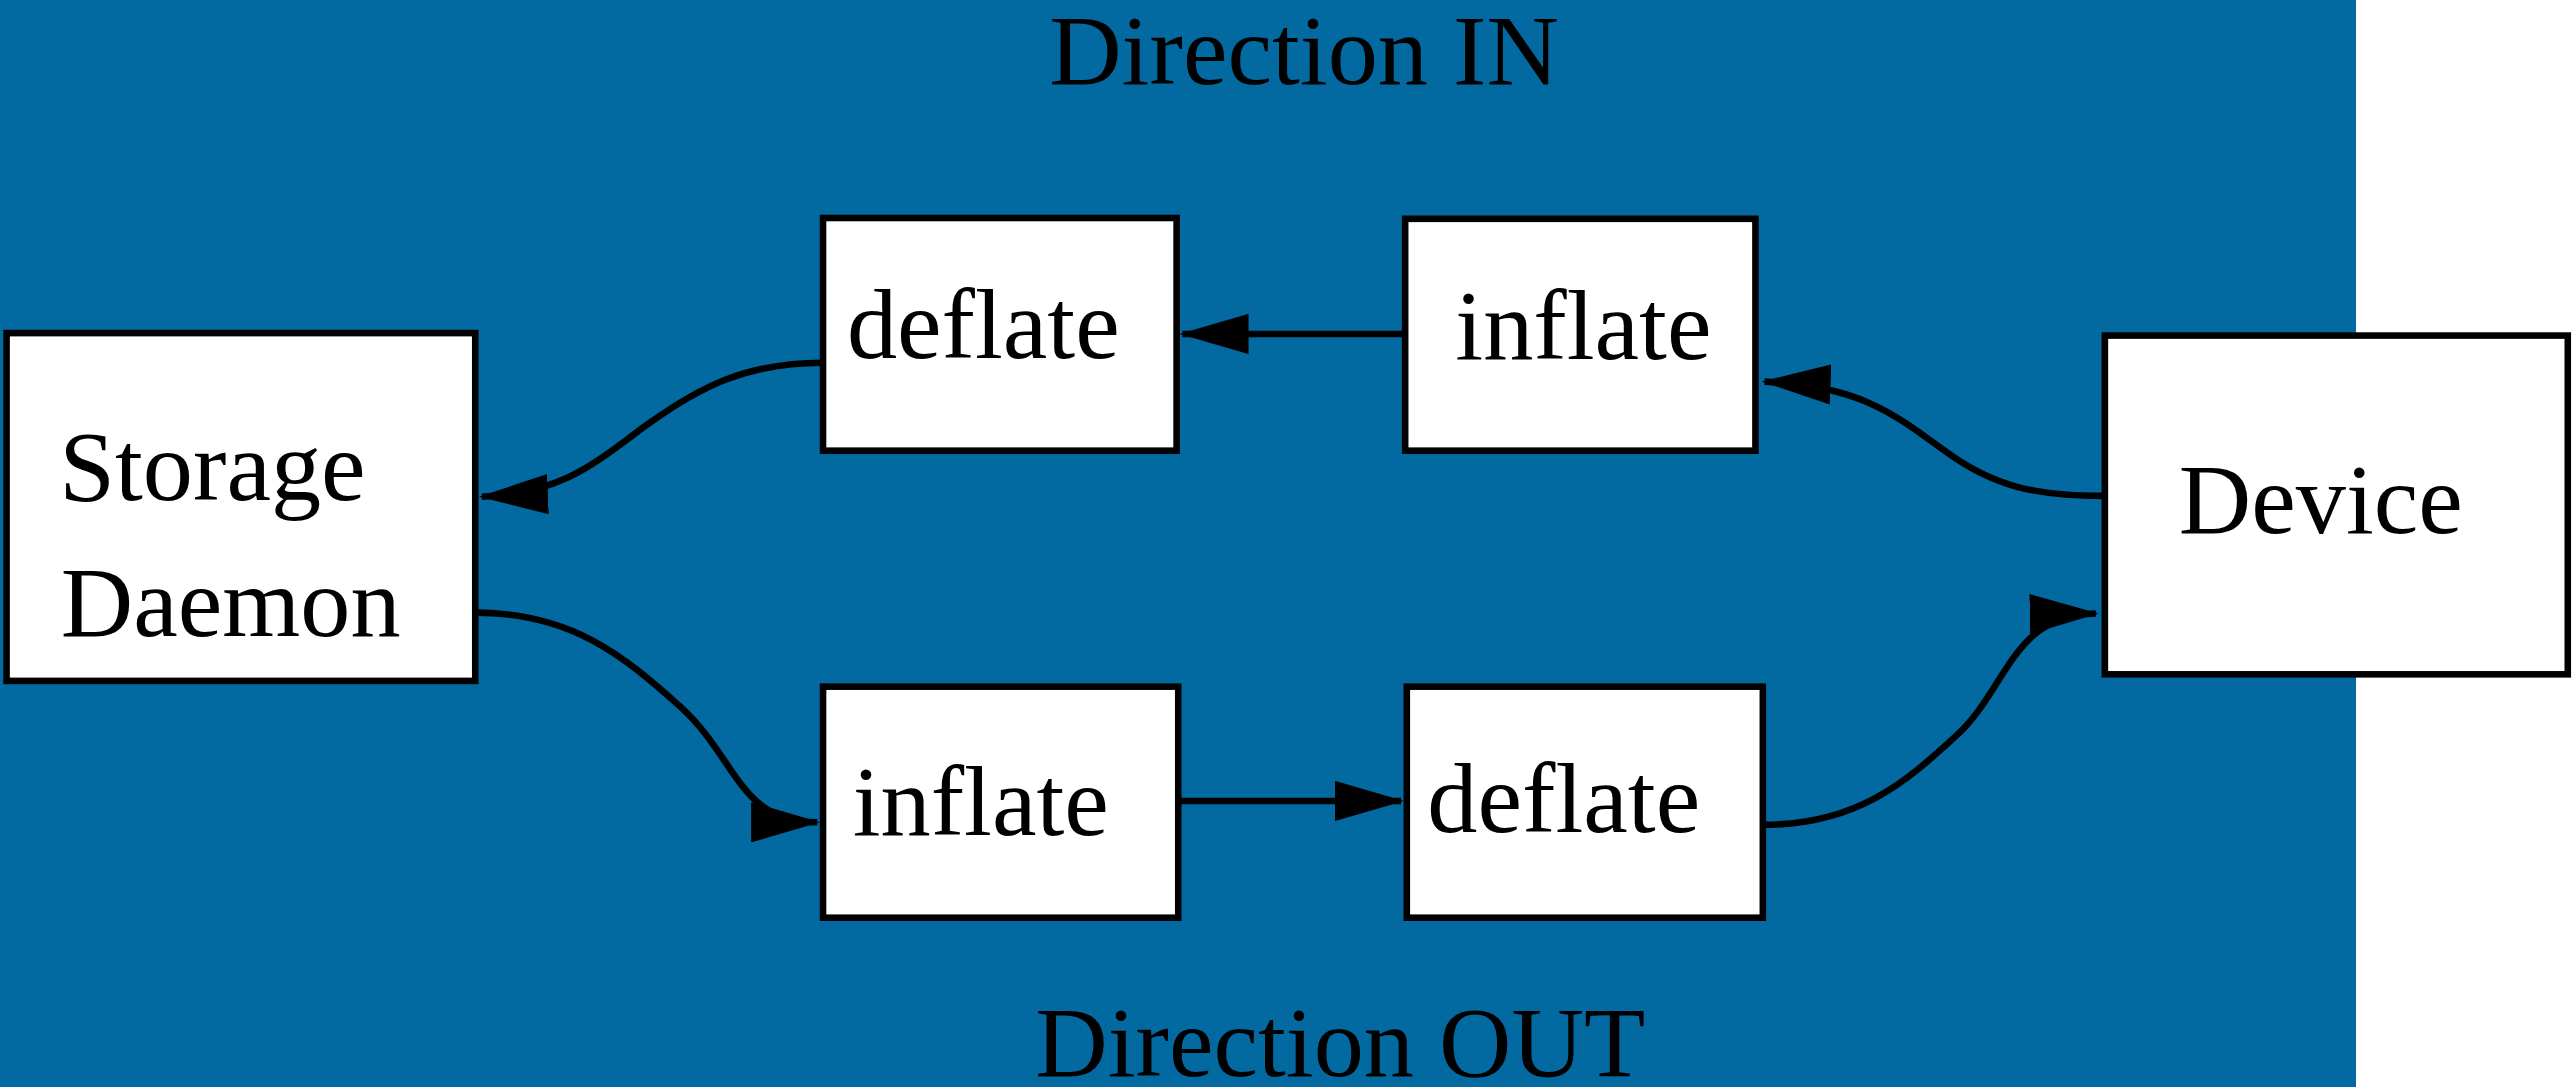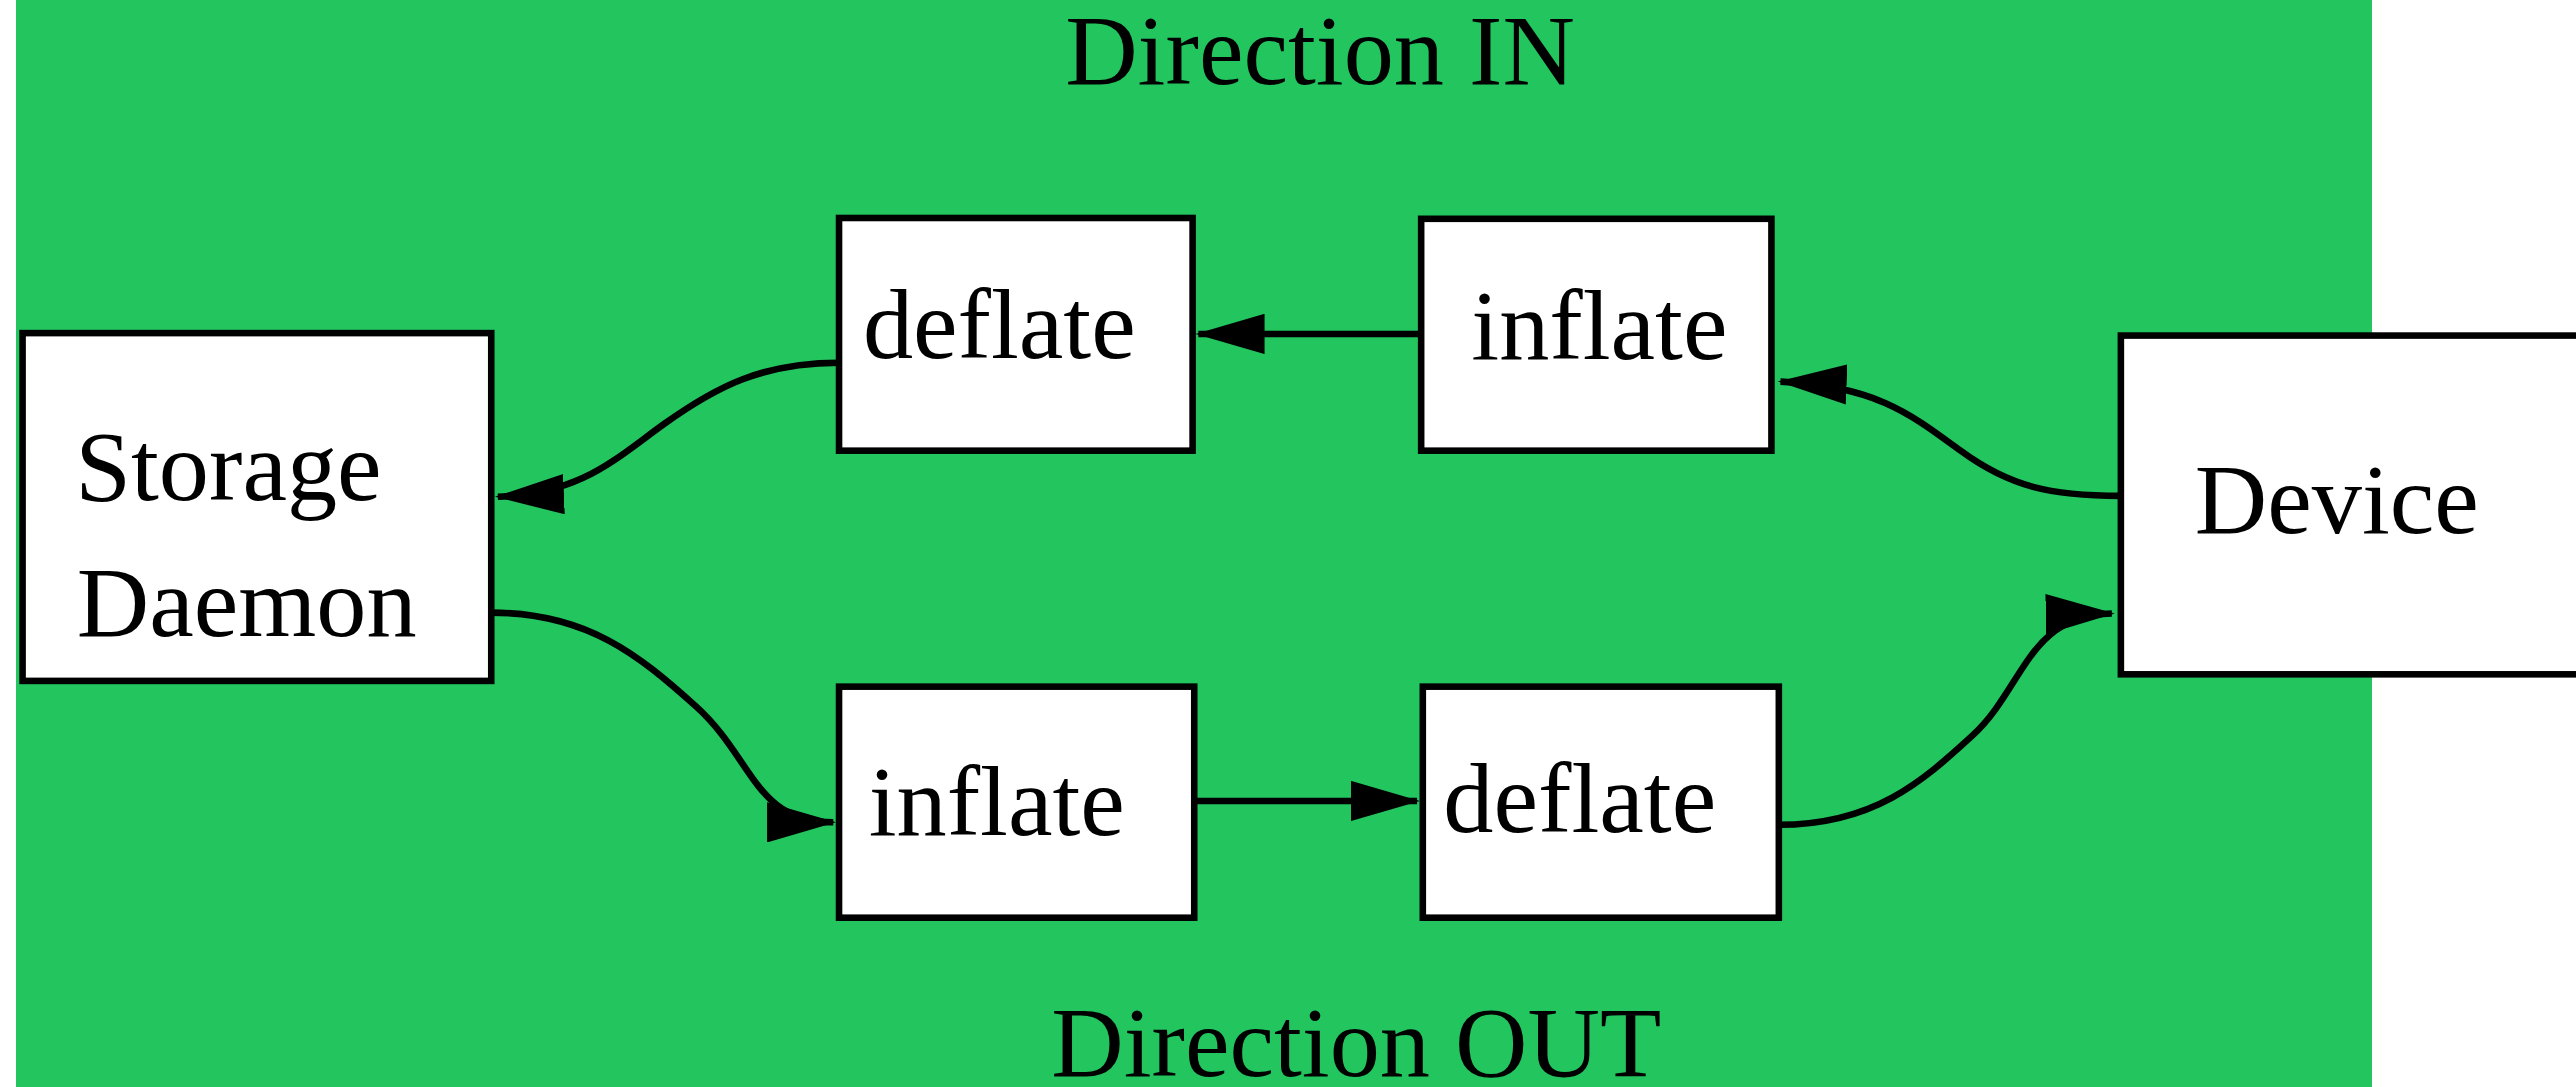--- a/index.html
+++ b/index.html
@@ -1,16 +1,16 @@
 <!DOCTYPE html>
 <html style="font-size:13px"><head>
 <meta charset="utf-8">
 <style>
   html,body{margin:0;padding:0;background:#ffffff;}
-  .diagram-wrap{width:2356px;height:1088px;background:#22c55e;margin-left:16px;}
+  .diagram-wrap{width:2356px;height:1088px;background:#0369a1;}
   svg{display:block;}
   .box{fill:#ffffff;stroke:#000000;stroke-width:8;}
   .edge{fill:none;stroke:#000000;stroke-width:8;}
   .lbl{font-family:"Liberation Serif","DejaVu Serif",serif;font-size:122px;fill:#000000;}
   .lbl-mid{text-anchor:middle;}
 </style>
 </head>
 <body>
 
 <div class="diagram-wrap">

